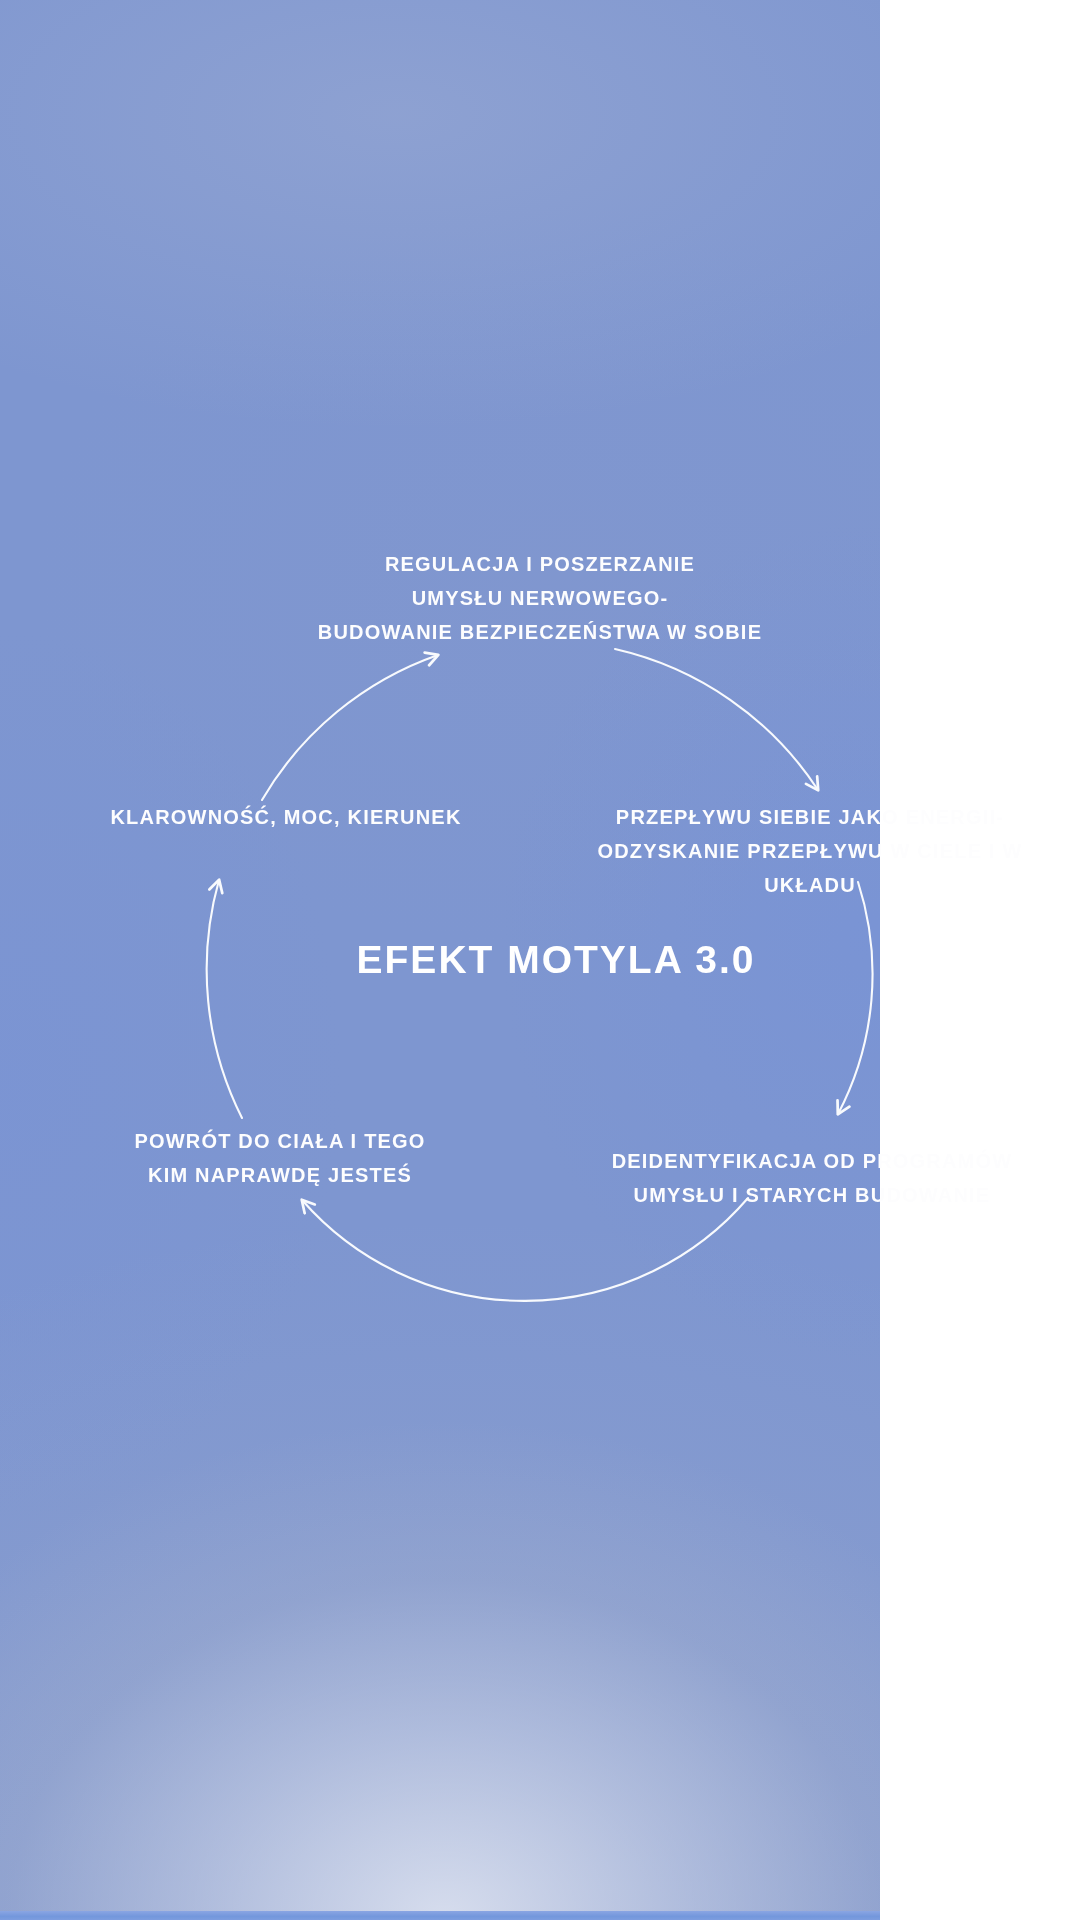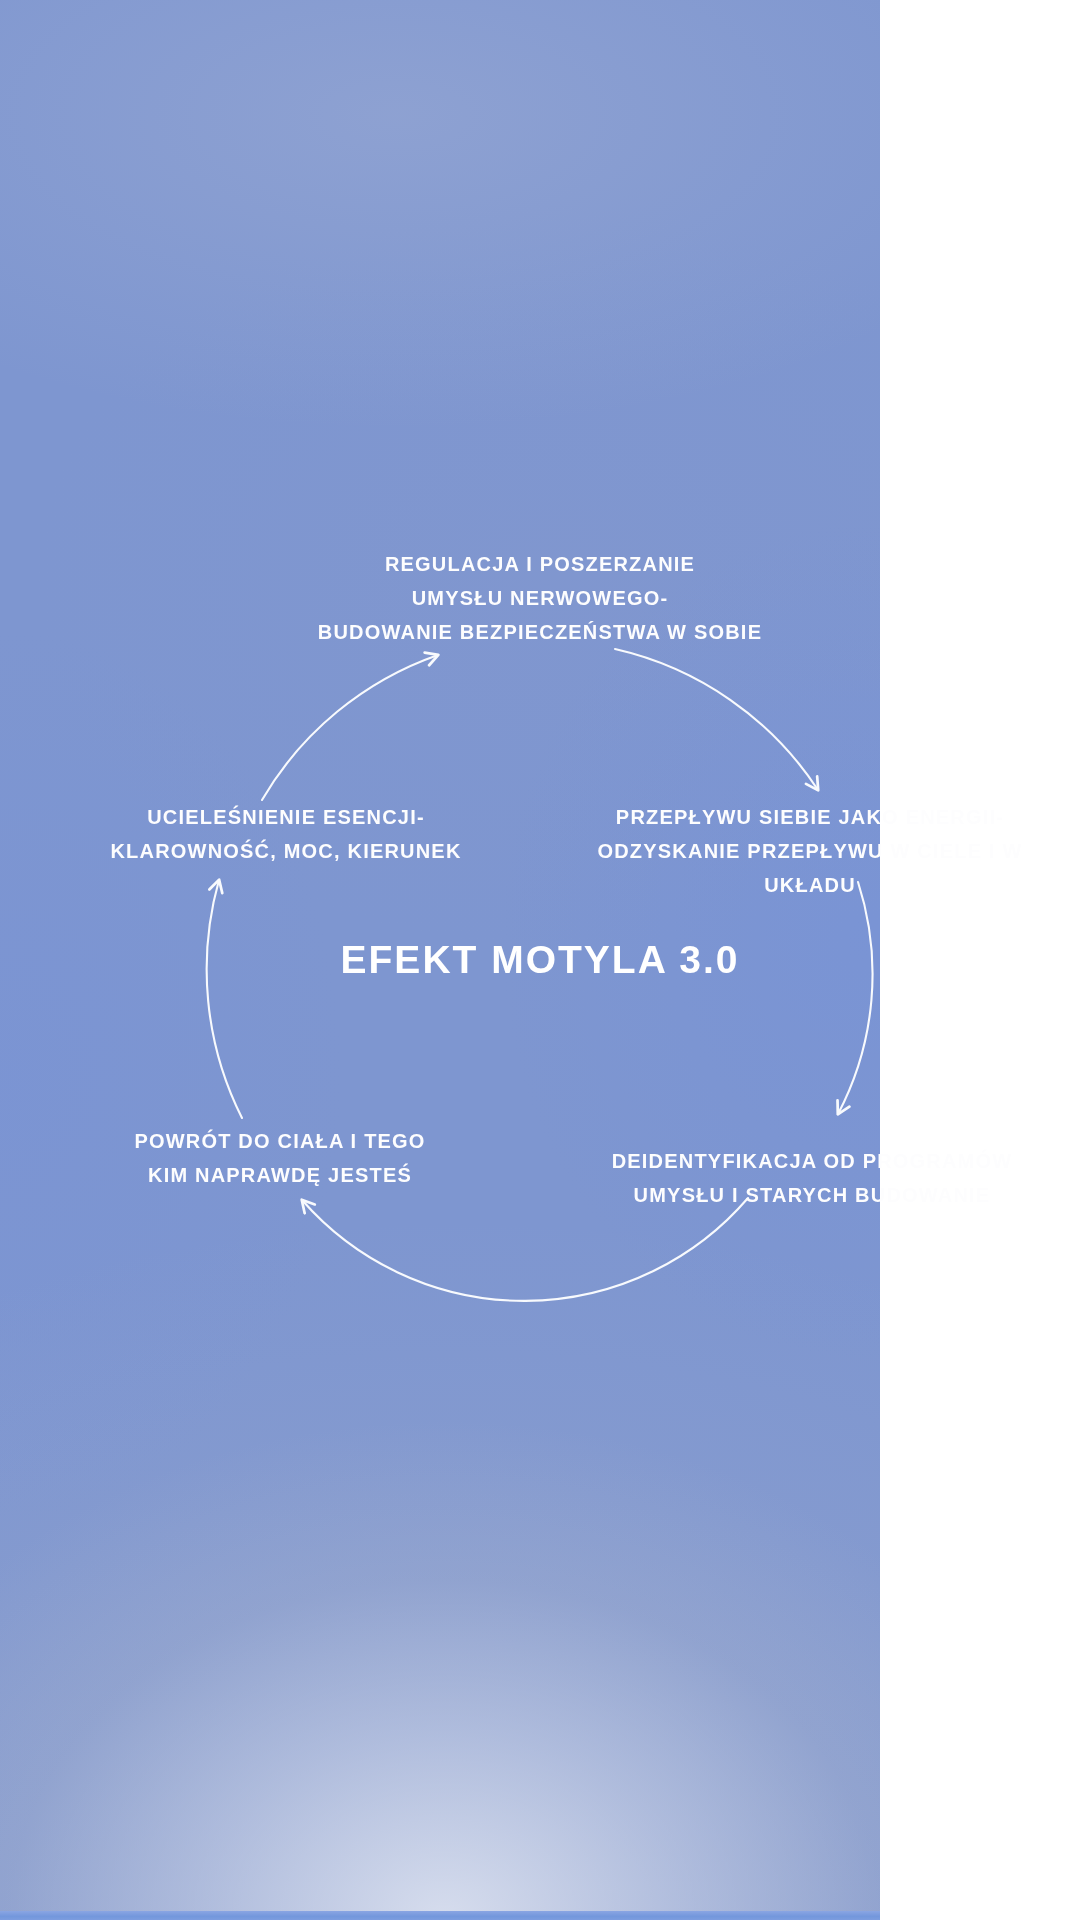--- a/index.html
+++ b/index.html
@@ -49,20 +49,21 @@
   .diagram-title {
     position: absolute;
     transform: translateX(-50%);
     color: #ffffff;
     font-size: 39px;
     font-weight: 700;
     line-height: 48px;
     letter-spacing: 2px;
     text-align: center;
     white-space: nowrap;
+    margin-left: 16px;
   }
   .pos-top          { left: 540px; top: 547px;  }
   .pos-right        { left: 810px; top: 800px;  }
   .pos-bottom-right { left: 812px; top: 1124px; margin-top: 20px; }
   .pos-bottom-left  { left: 280px; top: 1124px; text-align: center; }
   .pos-left         { left: 286px; top: 800px;  }
   .pos-center       { left: 540px; top: 936px;  }
 </style>
 </head>
 <body>
@@ -98,21 +99,20 @@
     <span class="line">DEIDENTYFIKACJA OD PROGRAMÓW</span>
     <span class="line">UMYSŁU I STARYCH BUDOWANIE</span>
   </div>
 
   <div class="node pos-bottom-left">
     <span class="line">POWRÓT DO CIAŁA I TEGO</span>
     <span class="line">KIM NAPRAWDĘ JESTEŚ</span>
   </div>
 
   <div class="node pos-left">
-    <span class="line">UCIELEŚNIENIE ESENCJI-</span>
     <span class="line">KLAROWNOŚĆ, MOC, KIERUNEK</span>
   </div>
 
   <div class="diagram-title pos-center">EFEKT MOTYLA 3.0</div>
 
   <div class="bottom-bar"></div>
 
 </div>
 
 </body></html>

